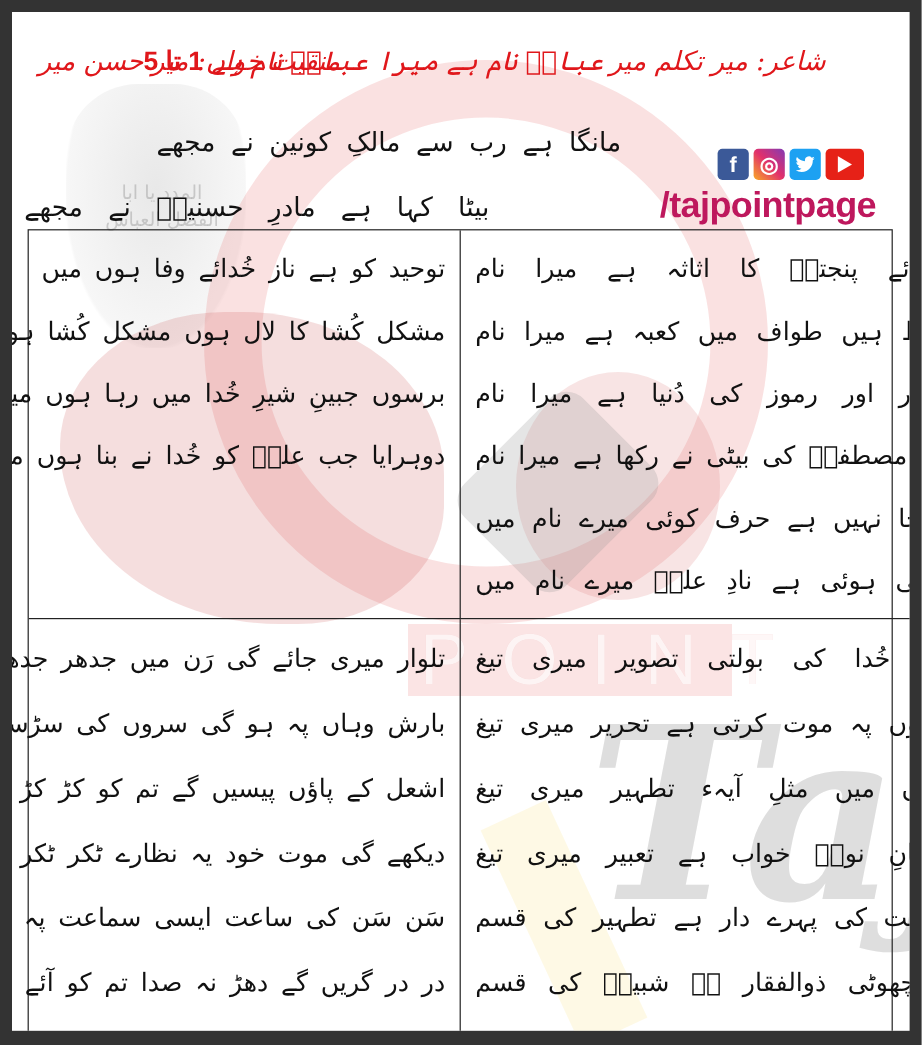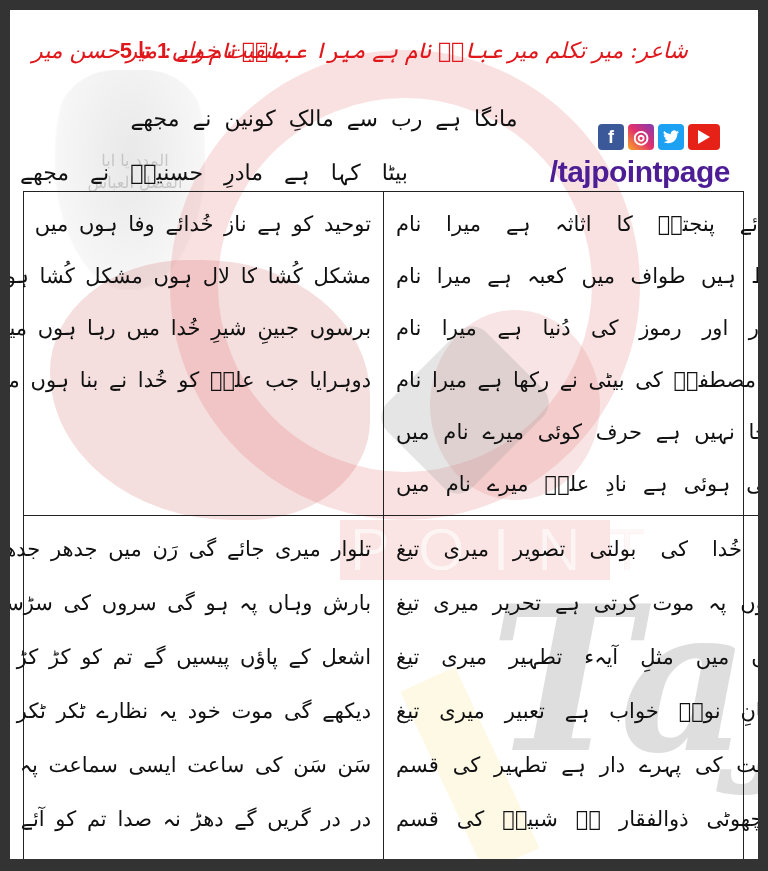--- a/index.html
+++ b/index.html
@@ -109,21 +109,21 @@
       color: #fff; font-family: "Liberation Sans", sans-serif;
       font-weight: bold; font-size: 18px;
       display: flex; align-items: center; justify-content: center;
     }
     .ic.fb { background: #3b5998; }
     .ic.ig { background: linear-gradient(45deg, #f9a825, #e1306c 50%, #833ab4); }
     .ic.tw { background: #1da1f2; font-size: 14px; }
     .ic.yt { background: #e62117; width: 32px; font-size: 14px; }
     .handle {
       position: absolute; right: 28px; top: 145px;
-      color: #4c1d95; font-family: "Liberation Sans", sans-serif;
+      color: #be185d; font-family: "Liberation Sans", sans-serif;
       font-weight: bold; font-size: 30px; letter-spacing: -0.5px;
     }
 
     
     .lyrics {
       position: absolute;
       left: 13px; top: 181px;
       width: 721px; height: 745px;
       border: 1.5px solid #222;
       box-sizing: border-box;

